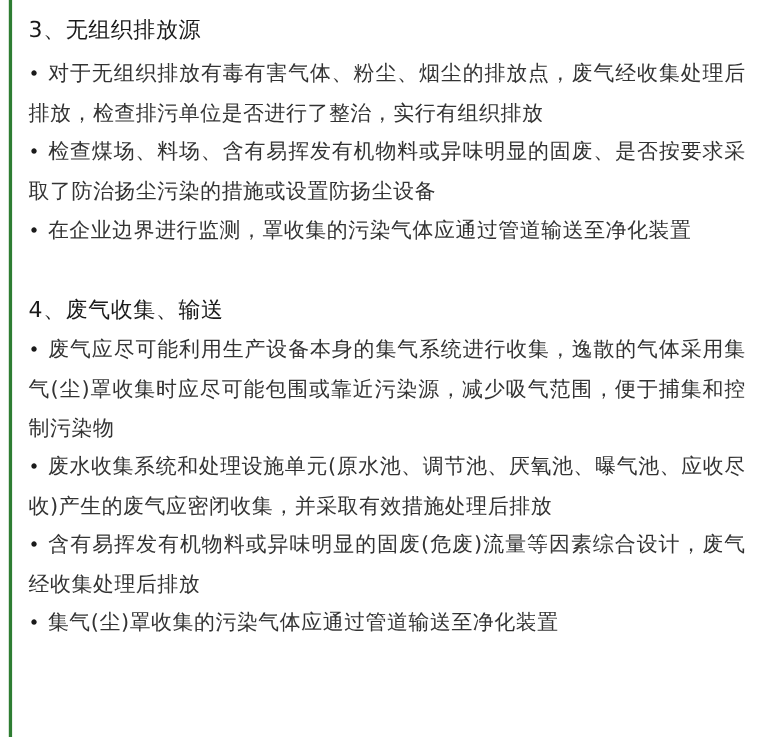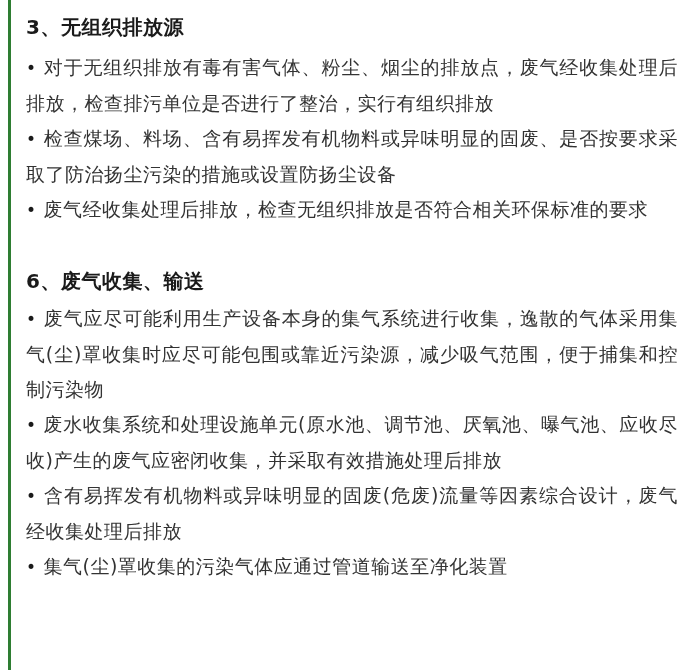--- a/index.html
+++ b/index.html
@@ -19,21 +19,21 @@
     height: 670px;
     margin-left: 8px;
     border-left: 3px solid #2e7d32;
     padding: 10px 21px 10px 15px;
     background: #ffffff;
   }
   .heading {
     margin: 0 0 5px 0;
     font-size: 20px;
     line-height: 35px;
-    font-weight: bold;
+    font-weight: normal;
     color: #1a1a1a;
     letter-spacing: 0.5px;
   }
   .heading.section-2 {
     margin-top: 36px;
     margin-bottom: 2px;
   }
   .bullet {
     margin: 0;
     font-size: 19px;
@@ -55,23 +55,23 @@
 <body>
 
 <div class="doc">
 
   <h3 class="heading section-1">3、无组织排放源</h3>
 
   <p class="bullet"><span class="dot">•</span><span>对于无组织排放有毒有害气体、粉尘、烟尘的排放点，废气经收集处理后排放，检查排污单位是否进行了整治，实行有组织排放</span></p>
 
   <p class="bullet"><span class="dot">•</span><span>检查煤场、料场、含有易挥发有机物料或异味明显的固废、是否按要求采取了防治扬尘污染的措施或设置防扬尘设备</span></p>
 
-  <p class="bullet"><span class="dot">•</span><span>废气经收集处理后排放，检查无组织排放是否符合相关环保标准的要求</span></p>
+  <p class="bullet"><span class="dot">•</span><span>在企业边界进行监测，罩收集的污染气体应通过管道输送至净化装置</span></p>
 
-  <h3 class="heading section-2">6、废气收集、输送</h3>
+  <h3 class="heading section-2">4、废气收集、输送</h3>
 
 
 
   <p class="bullet"><span class="dot">•</span><span>废气应尽可能利用生产设备本身的集气系统进行收集，逸散的气体采用集气(尘)罩收集时应尽可能包围或靠近污染源，减少吸气范围，便于捕集和控制污染物</span></p>
 
   <p class="bullet"><span class="dot">•</span><span>废水收集系统和处理设施单元(原水池、调节池、厌氧池、曝气池、应收尽收)产生的废气应密闭收集，并采取有效措施处理后排放</span></p>
 
   <p class="bullet"><span class="dot">•</span><span>含有易挥发有机物料或异味明显的固废(危废)流量等因素综合设计，废气经收集处理后排放</span></p>
 
   <p class="bullet"><span class="dot">•</span><span>集气(尘)罩收集的污染气体应通过管道输送至净化装置</span></p>

